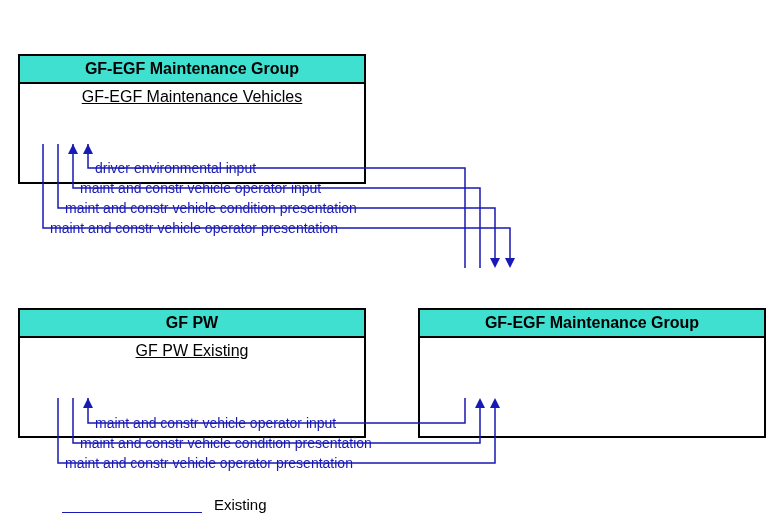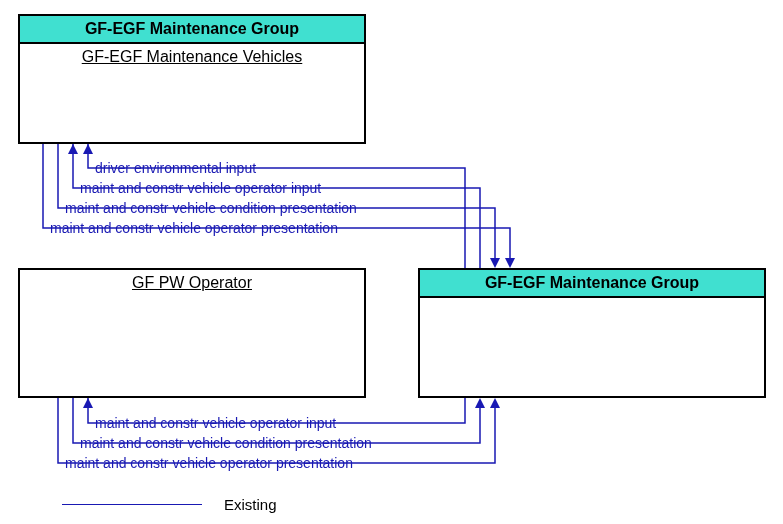--- a/index.html
+++ b/index.html
@@ -10,20 +10,21 @@
     height: 524px;
     position: relative;
     overflow: hidden;
   }
   .node {
     position: absolute;
     border: 2px solid #000;
     background: #fff;
     display: flex;
     flex-direction: column;
+    margin-top: 40px;
   }
   .node-header {
     background: #40E0D0;
     text-align: center;
     font-weight: bold;
     font-size: 16px;
     padding: 4px 6px;
     border-bottom: 2px solid #000;
   }
   .node-body {
@@ -50,41 +51,42 @@
     stroke: #1919b3;
     stroke-width: 1.5;
     fill: none;
   }
   .arrow {
     fill: #1919b3;
   }
   .legend {
     position: absolute;
     display: flex;
-    align-items: center;
-    gap: 22px;
+    align-items: flex-end;
+    gap: 12px;
   }
   .legend-line {
     width: 140px;
     border-top: 1.5px solid #1919b3;
   }
   .legend-text {
     font-size: 15px;
   }
 </style>
 </head>
 <body>
 
 <div class="node" style="left:18px; top:14px; width:348px; height:130px;">
   <div class="node-header">GF-EGF Maintenance Group</div>
   <div class="node-body">GF-EGF Maintenance Vehicles</div>
 </div>
 
 <div class="node" style="left:18px; top:268px; width:348px; height:130px;">
-  <div class="node-body">GF PW Operator</div>
+  <div class="node-header">GF PW</div>
+  <div class="node-body">GF PW Existing</div>
 </div>
 
 <div class="node" style="left:418px; top:268px; width:348px; height:130px;">
   <div class="node-header">GF-EGF Maintenance Group</div>
 </div>
 
 <div class="flow-label" style="left:95px; top:160px;">driver environmental input</div>
 <div class="flow-label" style="left:80px; top:180px;">maint and constr vehicle operator input</div>
 <div class="flow-label" style="left:65px; top:200px;">maint and constr vehicle condition presentation</div>
 <div class="flow-label" style="left:50px; top:220px;">maint and constr vehicle operator presentation</div>

